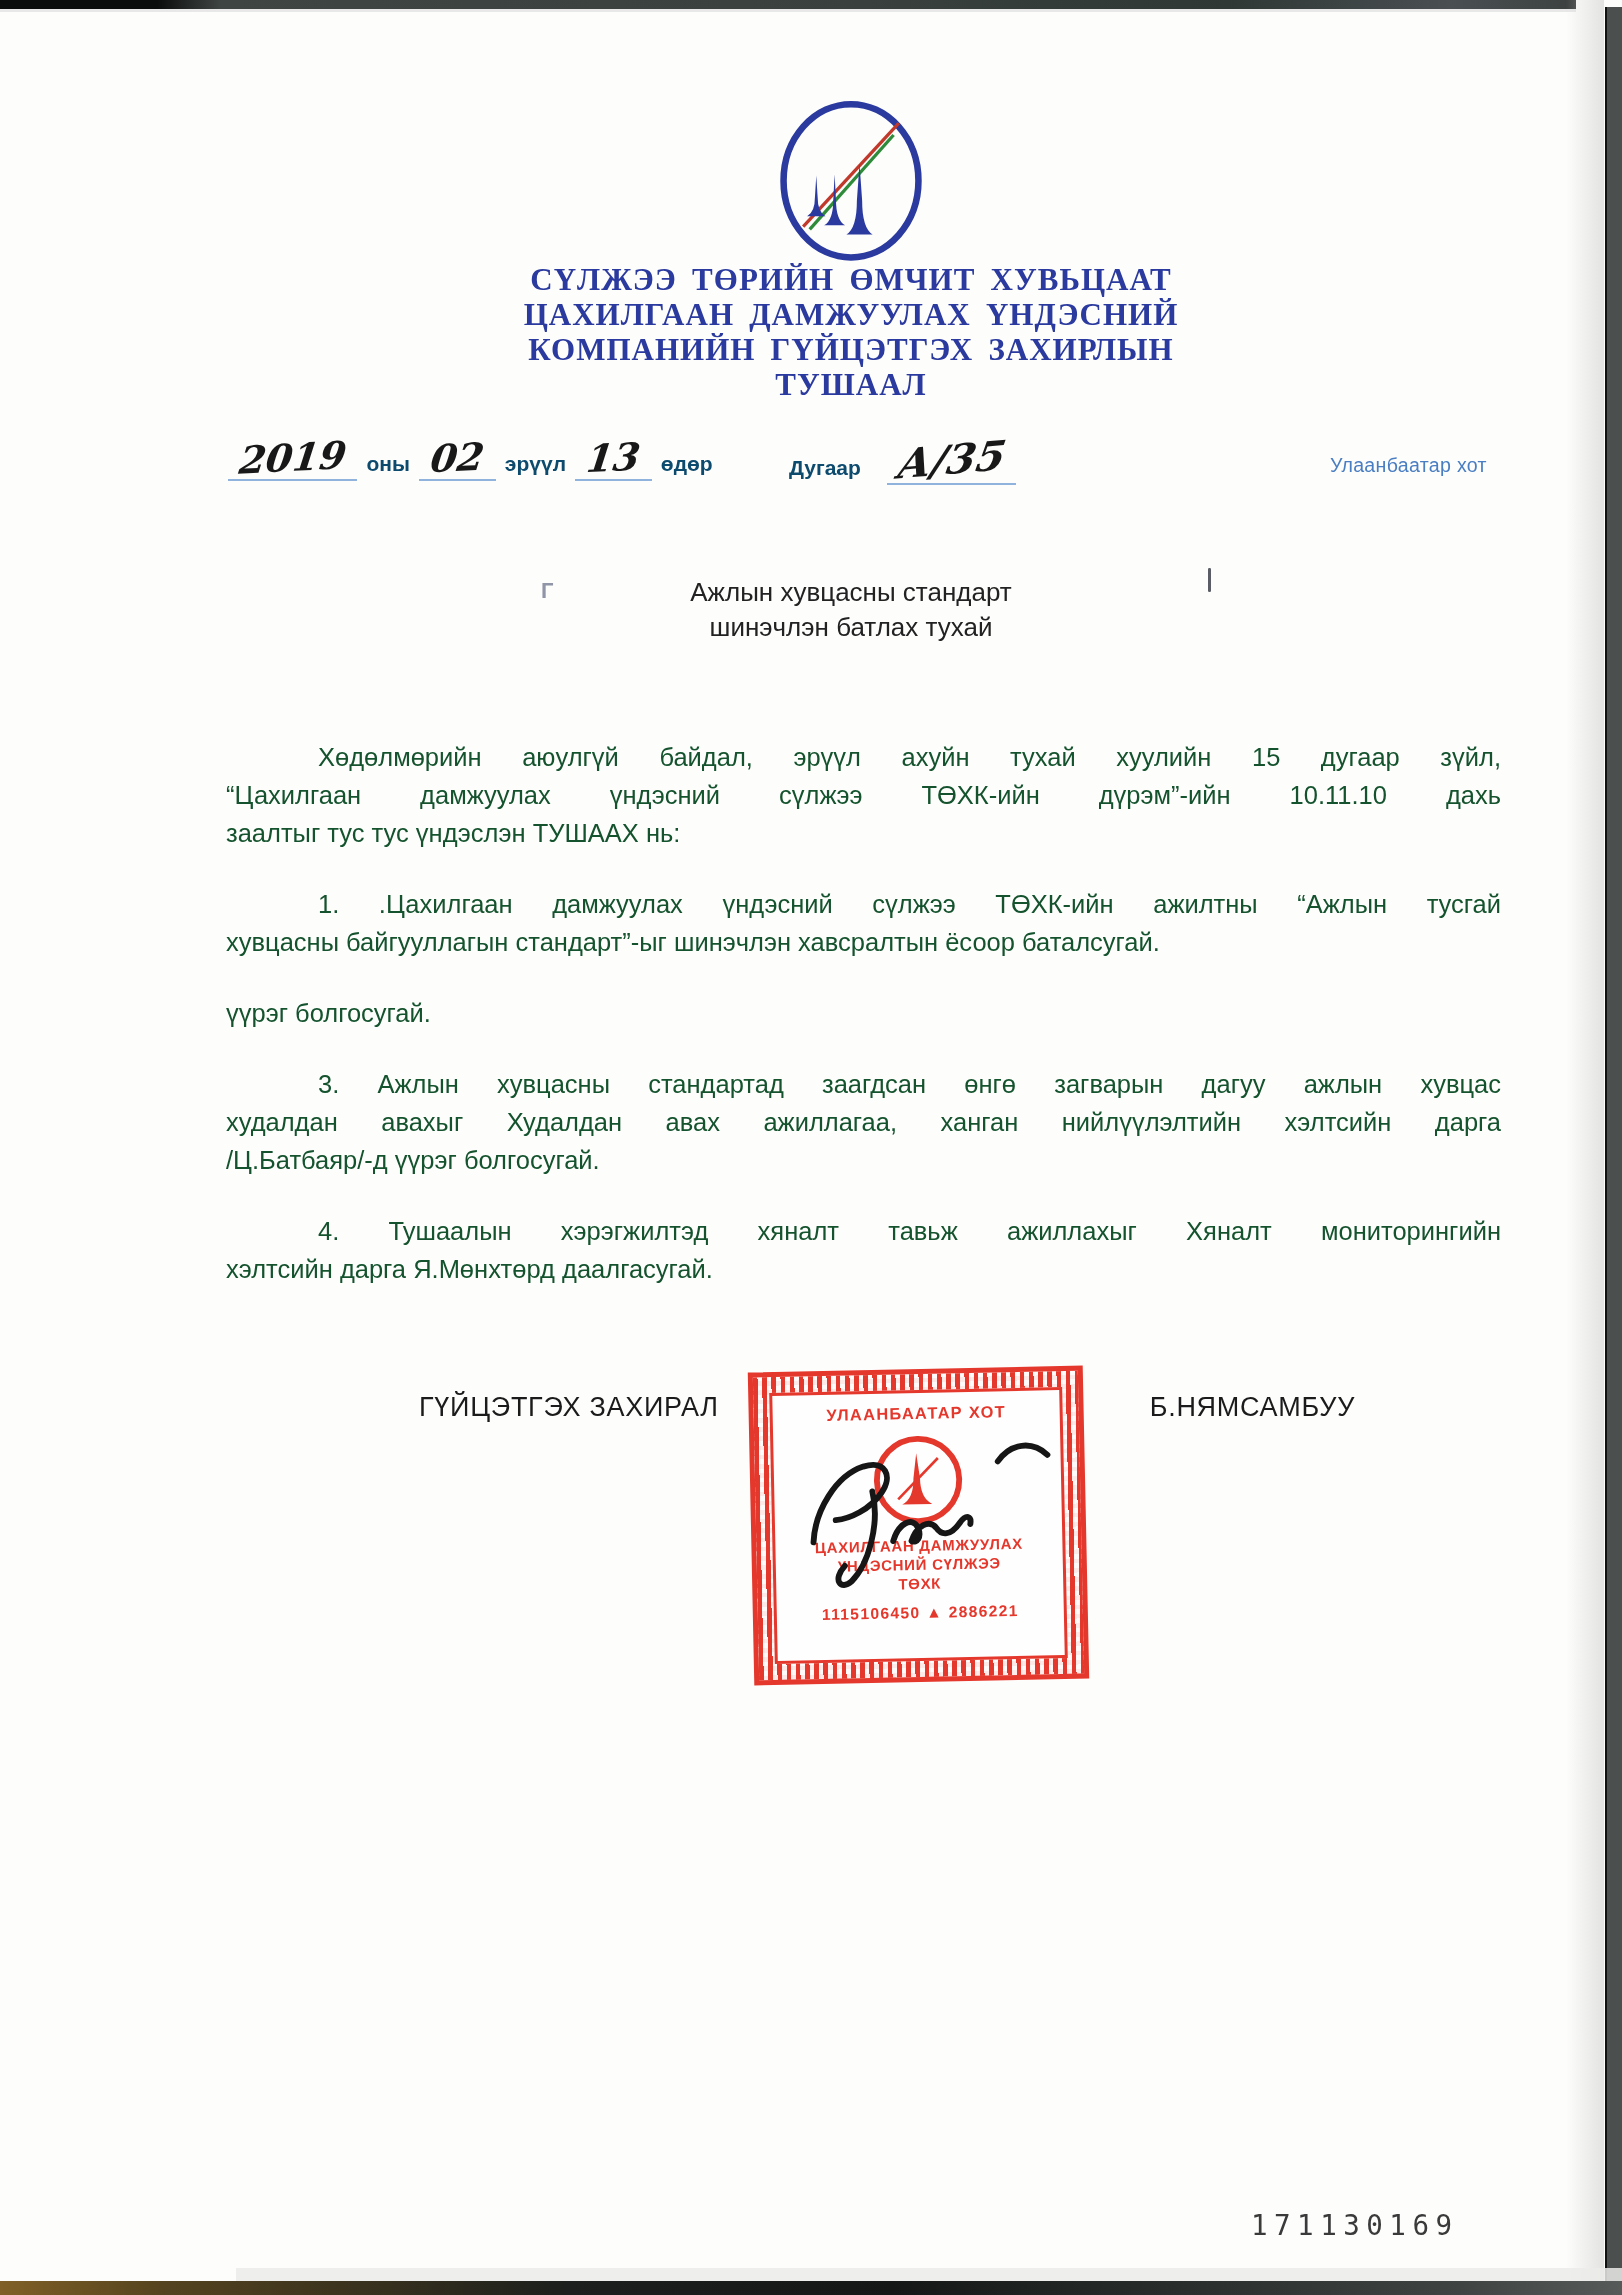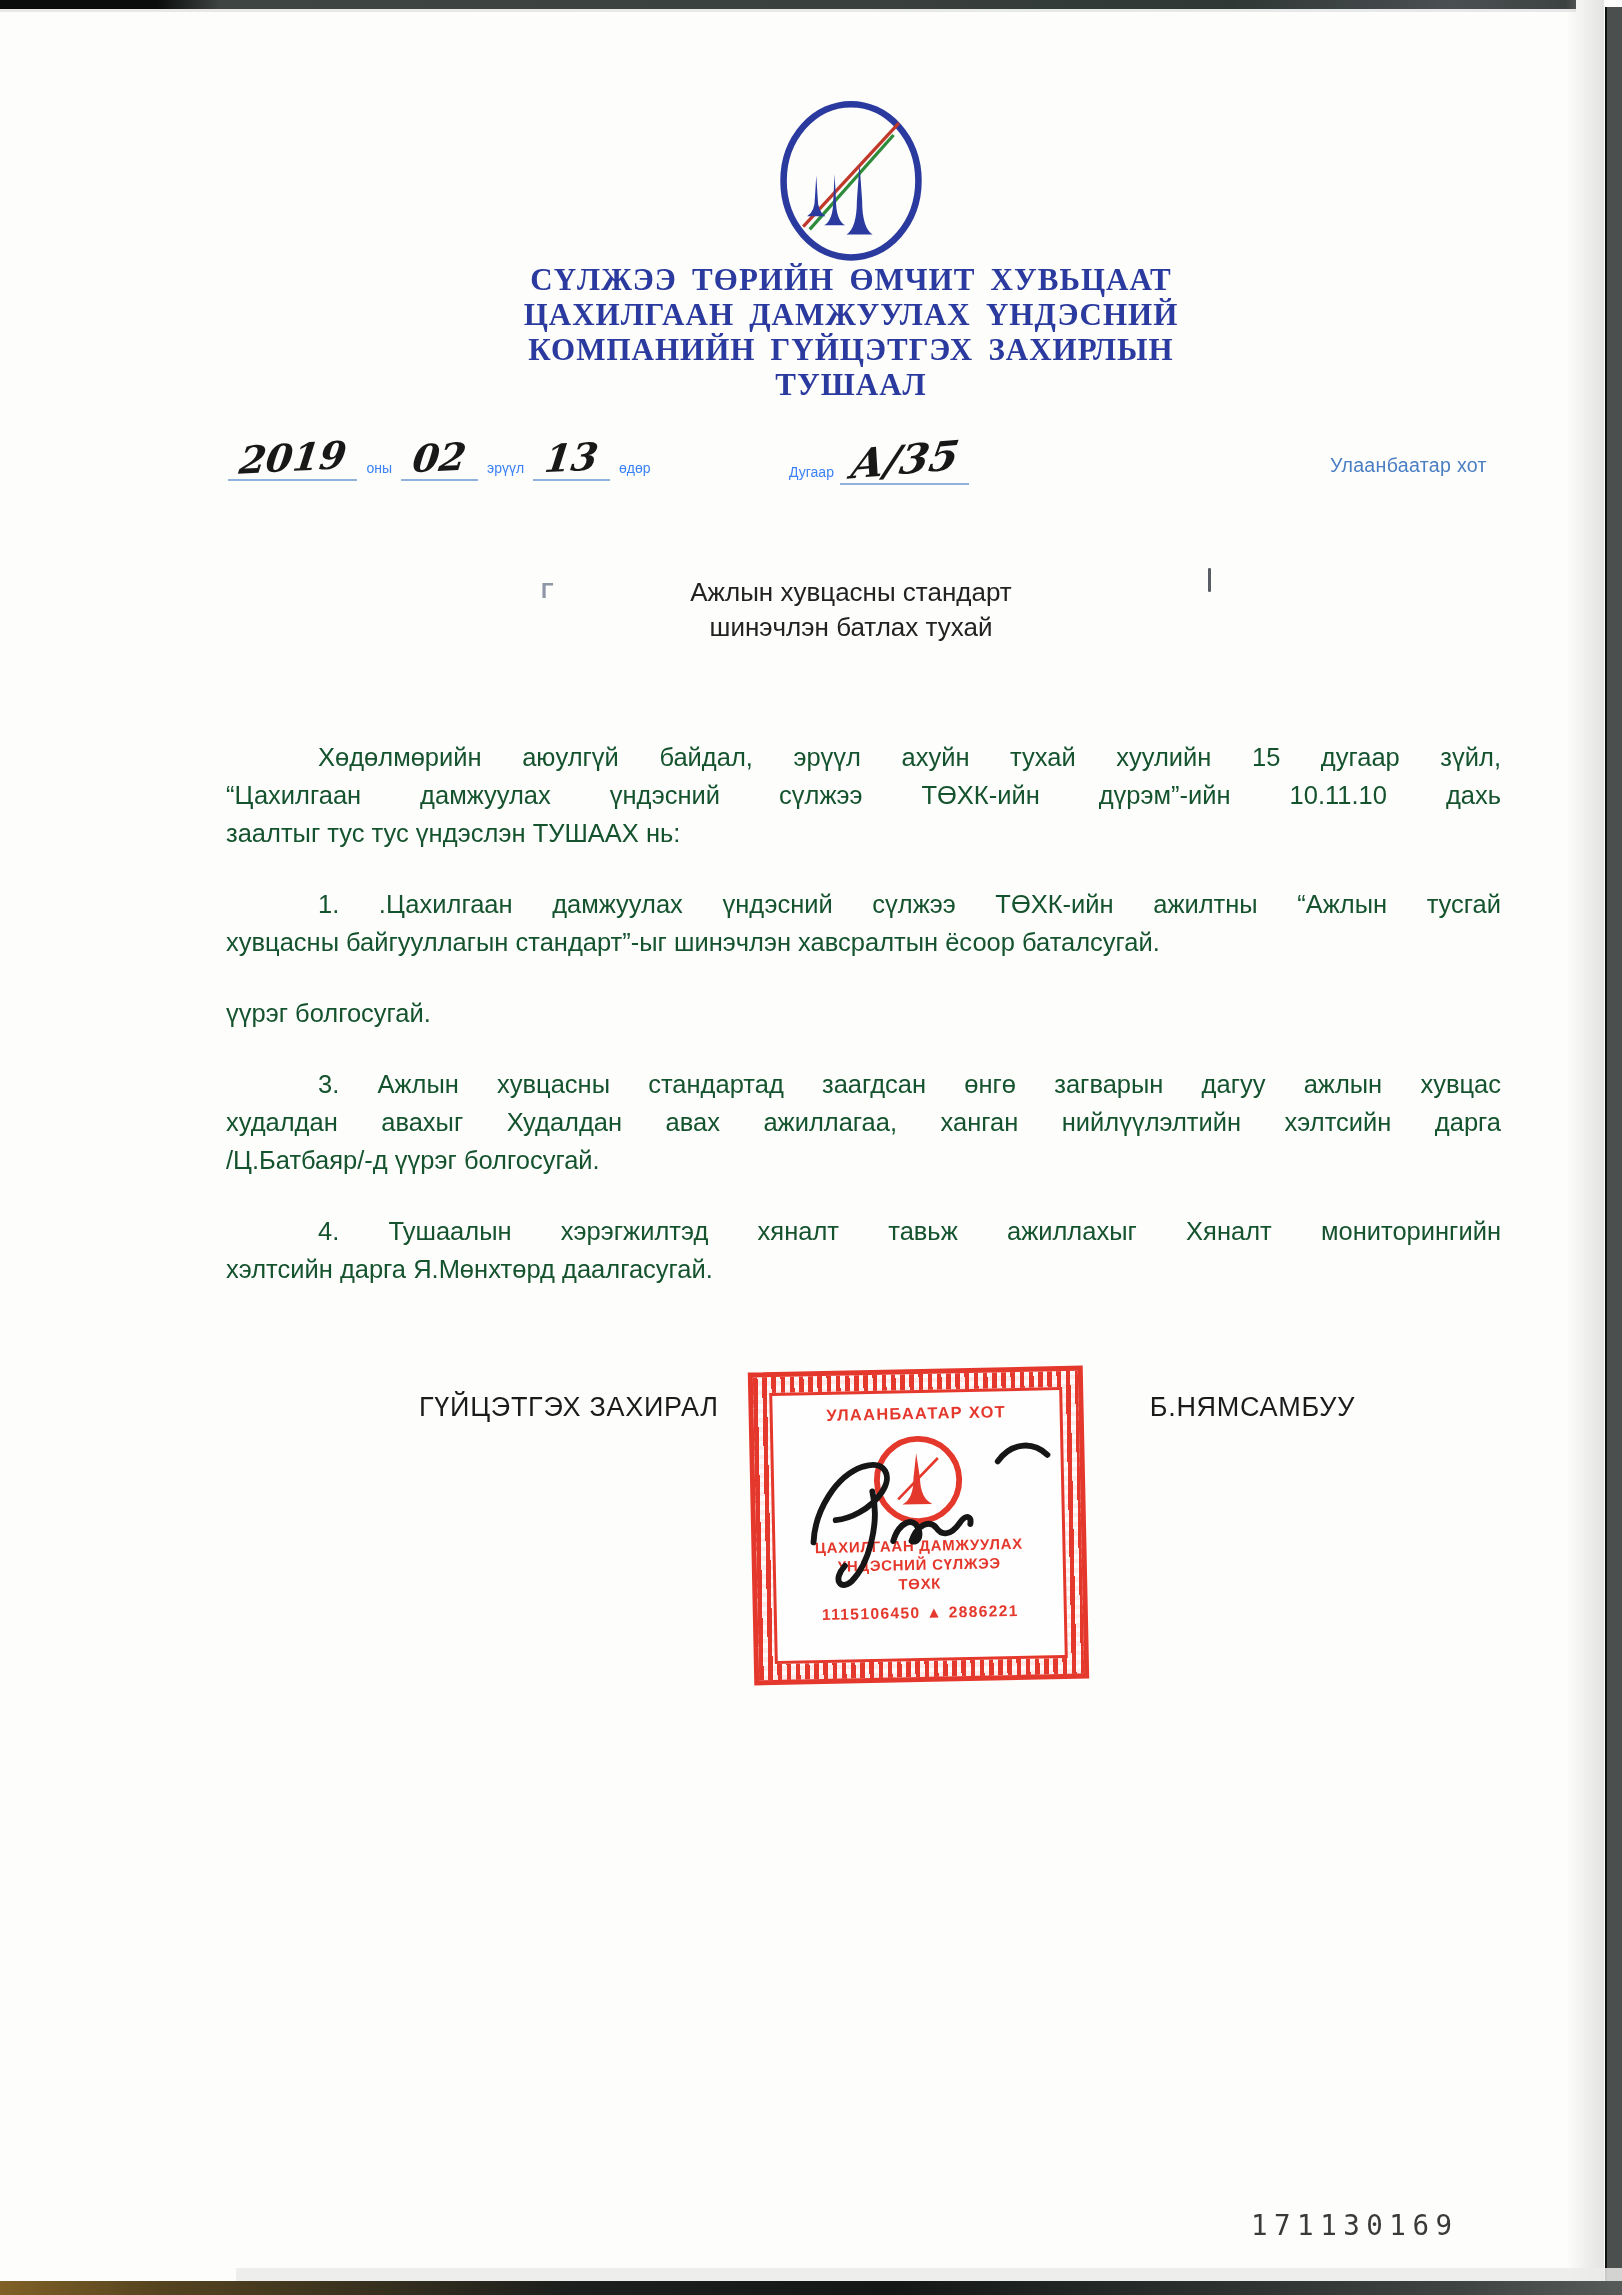--- a/index.html
+++ b/index.html
@@ -23,22 +23,22 @@
   
   .logo{position:absolute;top:97px;left:851px;transform:translateX(-50%);width:164px;height:167px;}
   .org-header{position:absolute;top:262px;left:851px;transform:translateX(-50%);
     width:785px;text-align:center;
     font-family:"Liberation Serif",serif;font-weight:bold;
     color:#2a3a9e;font-size:31px;line-height:1.13;letter-spacing:1px;word-spacing:6.5px;white-space:nowrap;}
 
   
   .meta-row{position:absolute;top:432px;left:0;width:1622px;height:79px;}
   .date-group{position:absolute;left:228px;top:6.5px;display:inline-flex;align-items:flex-end;gap:9.2px;}
-  .num-group{position:absolute;left:789px;top:7.9px;display:inline-flex;align-items:flex-end;gap:6px;}
-  .blue-label{color:#3b82f6;font-size:14px;padding-bottom:5.2px;}
+  .num-group{position:absolute;left:789px;top:7.9px;display:inline-flex;align-items:flex-end;gap:26px;}
+  .blue-label{color:#0c4a6e;font-size:21px;padding-bottom:5.2px;font-weight:bold;}
   .hw{font-family:"DejaVu Serif",serif;font-style:italic;font-weight:700;color:#181818;
     font-size:38px;line-height:1;display:inline-block;transform:skewX(-10deg) rotate(-3deg);}
   .uline{display:inline-block;border-bottom:2.6px solid #8fb3dc;padding:0 11.8px 2.6px;}
   .hw-number{font-size:41px;transform:skewX(-14deg) rotate(-5deg);}
   .city{position:absolute;left:1330px;top:22px;color:#4a7ec2;font-size:19.6px;letter-spacing:0.3px;}
 
   
   .doc-title{position:absolute;top:575px;left:851px;transform:translateX(-50%);
     text-align:center;font-size:26px;line-height:1.35;color:#222;white-space:nowrap;}
   .corner-mark-left{position:absolute;top:578px;left:541px;color:#9096a8;font-size:22px;font-weight:bold;}

